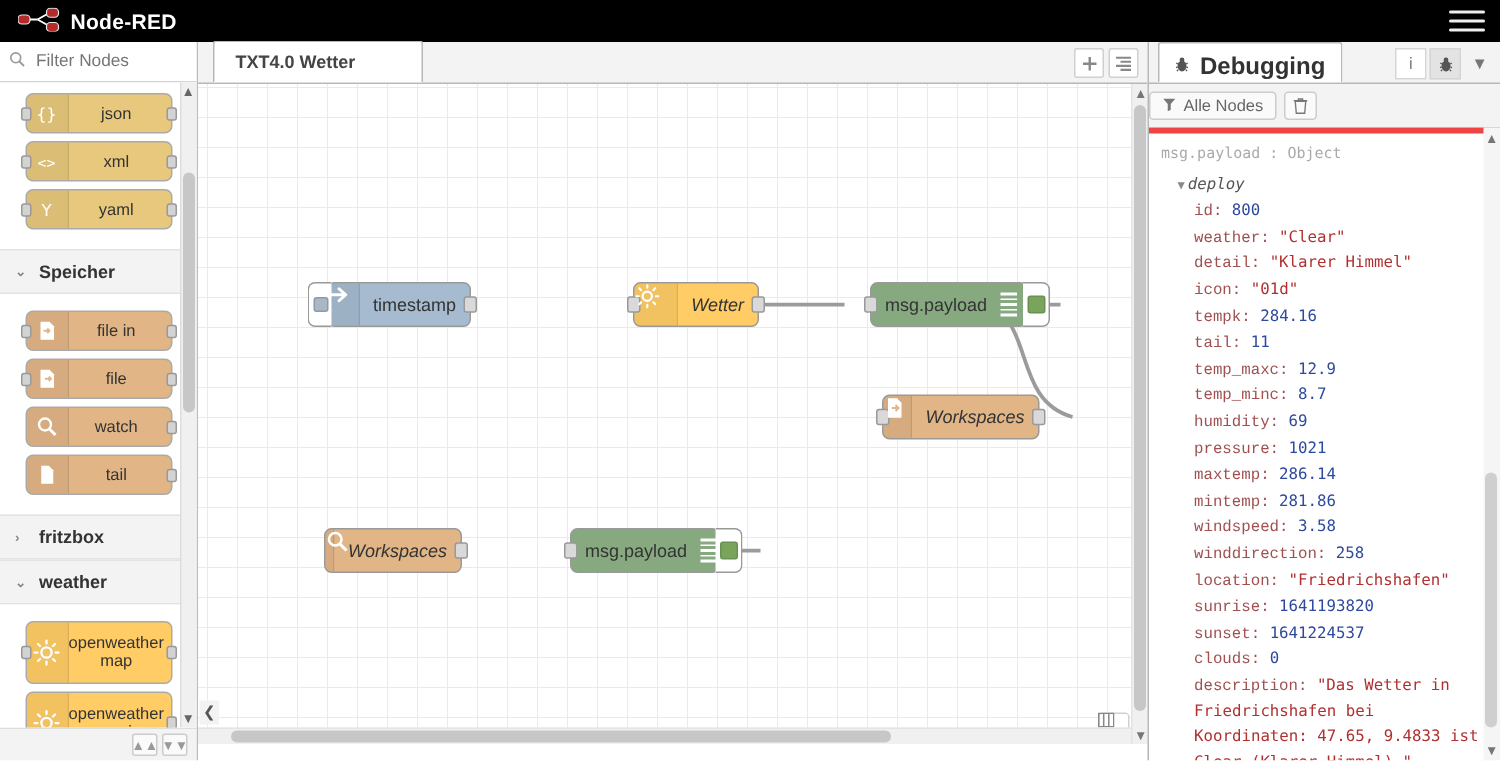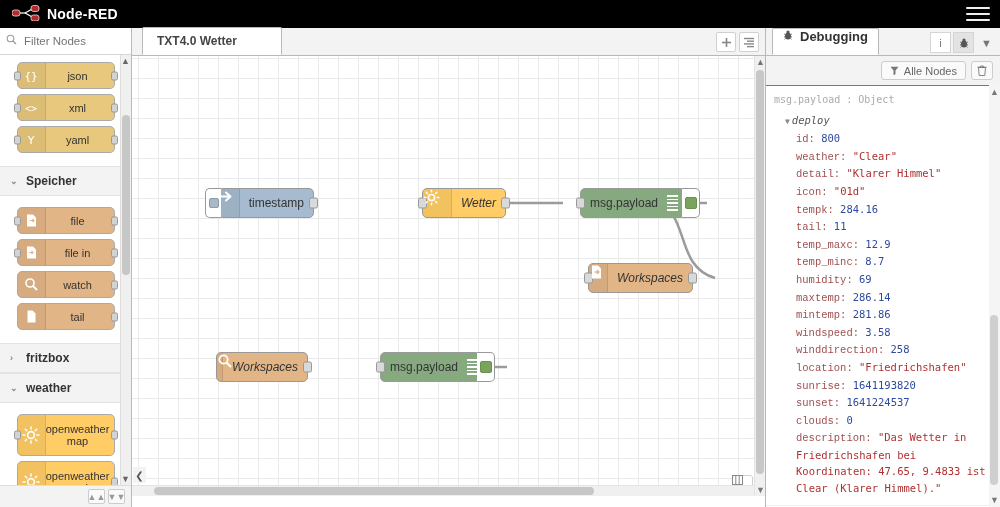--- a/index.html
+++ b/index.html
@@ -226,48 +226,48 @@
     background: #f3f3f3; border-left: 1px solid #b8b8b8;
   }
   .sb-tabbar {
     position: absolute; left: 0; top: 0; width: 235px; height: 28px;
     display: flex; align-items: flex-end; background: #f3f3f3;
     border-bottom: 1px solid #b8b8b8;
   }
   .sb-tab {
     margin-left: 6px; height: 27px; padding: 0 10px 0 9px;
     background: #fff; border: 1px solid #b8b8b8; border-bottom-color: #fff;
-    display: flex; align-items: flex-start; gap: 6px;
-    font-size: 13px; font-weight: bold; color: #333;
+    display: flex; align-items: flex-end; gap: 6px;
+    font-size: 16px; font-weight: bold; color: #333;
     border-radius: 2px 2px 0 0;
   }
   .sb-tab-actions { position: absolute; right: 4px; top: 4px; display: flex; gap: 2px; align-items: center; }
   .sb-act {
     width: 21px; height: 21px; border: 1px solid #d5d5d5; background: #fff;
     display: flex; align-items: center; justify-content: center; color: #777; font-size: 11px;
   }
   .sb-act.active { background: #e3e3e3; }
   .sb-act.plain { border: none; background: transparent; }
   .sb-toolbar {
     position: absolute; left: 0; top: 28px; width: 235px; height: 29px;
-    display: flex; align-items: center; justify-content: flex-end; gap: 5px;
+    display: flex; align-items: center; justify-content: flex-start; gap: 5px;
     padding-right: 8px; background: #f3f3f3;
   }
   .filter-btn {
     display: flex; align-items: center; gap: 5px;
     height: 19px; padding: 0 8px; border: 1px solid #ccc; border-radius: 3px;
     background: #fafafa; font-size: 11px; color: #666;
   }
   .trash-btn {
     width: 22px; height: 19px; border: 1px solid #ccc; border-radius: 3px;
     background: #fafafa; display: flex; align-items: center; justify-content: center; color: #777;
   }
   .debug-list {
     position: absolute; left: 0; top: 57px; width: 235px; height: 422px;
-    background: #fff; border-top: 1px solid #ef4444; overflow: hidden;
+    background: #fff; border-top: 4px solid #ef4444; overflow: hidden;
   }
   .debug-msg {
     padding: 6px 8px 8px 8px;
     border-bottom: 1px solid #eee;
     font-family: "DejaVu Sans Mono", "Liberation Mono", monospace;
     font-size: 10.5px; line-height: 16.6px;
   }
   .dm-topic { color: #aaa; font-size: 10px; margin-bottom: 3px; }
   .dm-obj { color: #555; font-style: italic; padding-left: 11px; }
   .dm-obj .tri { color: #888; font-style: normal; margin-right: 2px; font-size: 8px; }
@@ -376,35 +376,35 @@
       <div class="pal-cat">
         <span class="chev">⌄</span>
         <span>Speicher</span>
       </div>
       <div class="pal-group-body">
         <div class="pal-node" style="background:#e2b587">
           <span class="pal-port l"></span>
           <span class="icon-box">
             <svg width="15" height="15" viewBox="0 0 15 15">
               <path d="M3 1.5h6l3 3v9H3z" fill="#fff"></path>
+              <path d="M5 7.5h4M7.5 6L9 7.5 7.5 9" stroke="#e2b587" stroke-width="1.2" fill="none"></path>
+            </svg>
+          </span>
+          <span class="lbl">file in</span>
+          <span class="pal-port r"></span>
+        </div>
+        <div class="pal-node" style="background:#e2b587">
+          <span class="pal-port l"></span>
+          <span class="icon-box">
+            <svg width="15" height="15" viewBox="0 0 15 15">
+              <path d="M3 1.5h6l3 3v9H3z" fill="#fff"></path>
               <path d="M6 7.5h4M8.5 6l1.5 1.5L8.5 9" stroke="#e2b587" stroke-width="1.2" fill="none"></path>
             </svg>
           </span>
           <span class="lbl">file</span>
-          <span class="pal-port r"></span>
-        </div>
-        <div class="pal-node" style="background:#e2b587">
-          <span class="pal-port l"></span>
-          <span class="icon-box">
-            <svg width="15" height="15" viewBox="0 0 15 15">
-              <path d="M3 1.5h6l3 3v9H3z" fill="#fff"></path>
-              <path d="M5 7.5h4M7.5 6L9 7.5 7.5 9" stroke="#e2b587" stroke-width="1.2" fill="none"></path>
-            </svg>
-          </span>
-          <span class="lbl">file in</span>
           <span class="pal-port r"></span>
         </div>
         <div class="pal-node" style="background:#e2b587">
           <span class="icon-box">
             <svg width="15" height="15" viewBox="0 0 15 15">
               <circle cx="6" cy="6" r="4" fill="none" stroke="#fff" stroke-width="1.6"></circle>
               <line x1="9" y1="9" x2="13" y2="13" stroke="#fff" stroke-width="2"></line>
             </svg>
           </span>
           <span class="lbl">watch</span>
@@ -701,20 +701,21 @@
         <div id="debug-fields">
             <div class="dm-row"><span class="dm-key">id: </span><span class="dm-num">800</span></div>
             <div class="dm-row"><span class="dm-key">weather: </span><span class="dm-str">"Clear"</span></div>
             <div class="dm-row"><span class="dm-key">detail: </span><span class="dm-str">"Klarer Himmel"</span></div>
             <div class="dm-row"><span class="dm-key">icon: </span><span class="dm-str">"01d"</span></div>
             <div class="dm-row"><span class="dm-key">tempk: </span><span class="dm-num">284.16</span></div>
             <div class="dm-row"><span class="dm-key">tail: </span><span class="dm-num">11</span></div>
             <div class="dm-row"><span class="dm-key">temp_maxc: </span><span class="dm-num">12.9</span></div>
             <div class="dm-row"><span class="dm-key">temp_minc: </span><span class="dm-num">8.7</span></div>
             <div class="dm-row"><span class="dm-key">humidity: </span><span class="dm-num">69</span></div>
+            <div class="dm-row"><span class="dm-key">pressure: </span><span class="dm-num">1021</span></div>
             <div class="dm-row"><span class="dm-key">maxtemp: </span><span class="dm-num">286.14</span></div>
             <div class="dm-row"><span class="dm-key">mintemp: </span><span class="dm-num">281.86</span></div>
             <div class="dm-row"><span class="dm-key">windspeed: </span><span class="dm-num">3.58</span></div>
             <div class="dm-row"><span class="dm-key">winddirection: </span><span class="dm-num">258</span></div>
             <div class="dm-row"><span class="dm-key">location: </span><span class="dm-str">"Friedrichshafen"</span></div>
             <div class="dm-row"><span class="dm-key">sunrise: </span><span class="dm-num">1641193820</span></div>
             <div class="dm-row"><span class="dm-key">sunset: </span><span class="dm-num">1641224537</span></div>
             <div class="dm-row"><span class="dm-key">clouds: </span><span class="dm-num">0</span></div>
             <div class="dm-row wrap"><span class="dm-key">description: </span><span class="dm-str">"Das Wetter in Friedrichshafen bei Koordinaten: 47.65, 9.4833 ist Clear (Klarer Himmel)."</span></div>
           </div>

